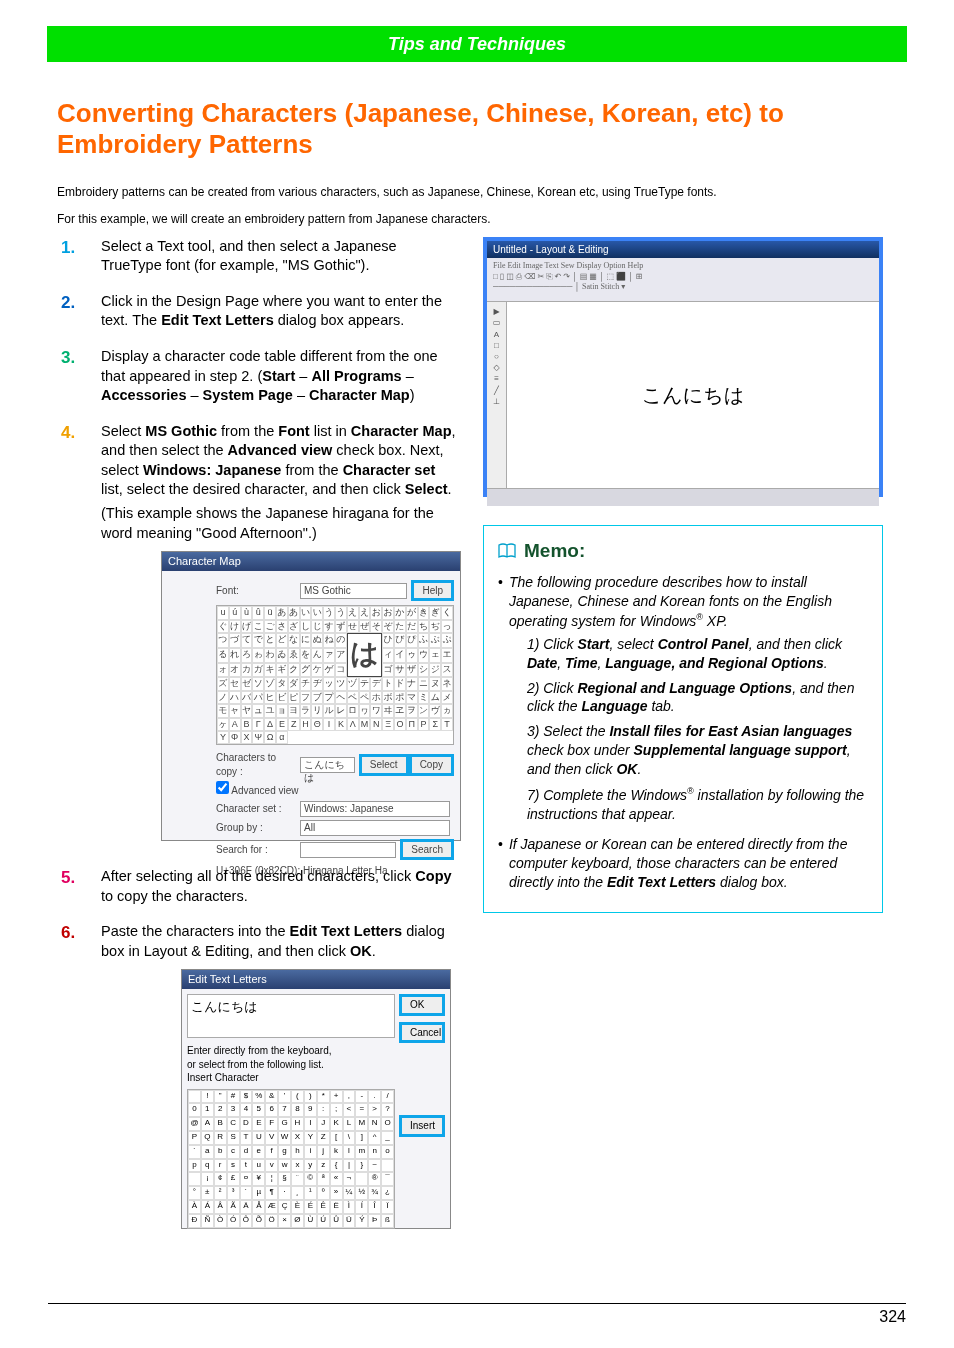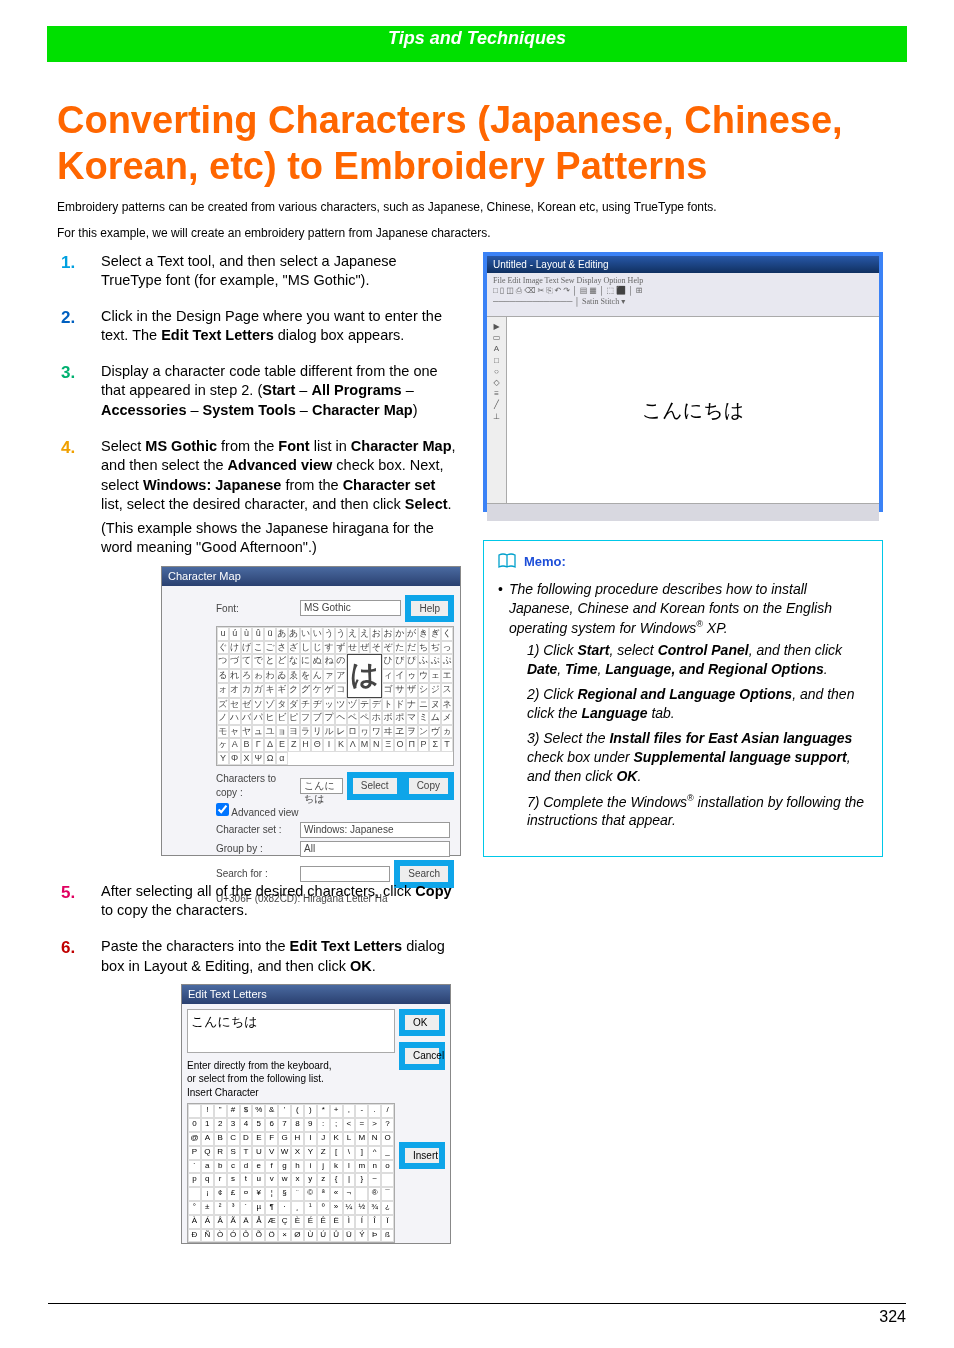--- a/index.html
+++ b/index.html
@@ -12,38 +12,39 @@
     font-size: 14.5px;
     line-height: 1.35;
     color: #000;
   }
   .header-bar {
     background: #00e000;
     height: 36px;
     width: 860px;
     margin: 26px auto 0 auto;
     display: flex;
+    align-items: center;
     justify-content: center;
   }
   .header-bar span {
     color: #fff;
     font-size: 18px;
     font-style: italic;
     font-weight: bold;
   }
   .page-content {
     width: 840px;
     margin: 36px auto 0 auto;
   }
   .title {
     color: #ff6600;
-    font-size: 38px;
+    font-size: 26px;
     font-weight: bold;
     line-height: 1.2;
-    margin-bottom: 10px;
+    margin-bottom: 24px;
   }
   .intro-text {
     font-size: 12px;
     margin-bottom: 10px;
   }
   .columns {
     display: flex;
     gap: 26px;
     margin-top: 10px;
   }
@@ -106,21 +107,21 @@
     grid-row: span 3;
     font-size: 28px !important;
     line-height: 40px !important;
     font-weight: bold;
     background: #fff;
     border: 1px solid #444 !important;
   }
   .cm-row { display: flex; justify-content: space-between; align-items: center; margin: 3px 0; }
   .cm-input { border: 1px solid #999; background: #fff; height: 16px; padding: 0 3px; font-size: 10px; flex: 1; margin: 0 4px; }
   .cm-select { border: 1px solid #999; background: #fff; height: 16px; padding: 0 3px; font-size: 10px; flex: 1; margin: 0 4px; }
-  .cm-btn { border: 6px solid #0ea5e9; background: #eee; font-size: 10px; padding: 1px 8px; }
+  .cm-btn { border: 3px solid #0ea5e9; background: #eee; font-size: 10px; padding: 1px 8px; }
   .cm-label { width: 80px; }
   .fig-edit {
     width: 270px;
     height: 260px;
     margin-left: 80px;
   }
   .edit-body { padding: 5px; font-size: 10px; position: relative; display: flex; }
   .edit-left { flex: 1; }
   .edit-text {
     border: 1px solid #aaa;
@@ -153,23 +154,23 @@
   .app-side { width: 20px; background: #eee; border-right: 1px solid #aaa; font-size: 8px; text-align: center; padding-top: 4px; color: #555; line-height: 1.4; }
   .app-canvas { flex: 1; background: #fff; display: flex; align-items: center; justify-content: center; }
   .app-canvas span { font-size: 20px; color: #000; }
   .app-status { height: 18px; background: #d8d8e0; border-top: 1px solid #aaa; font-size: 8px; padding: 2px 6px; color: #555; }
   .memo-box {
     border: 1.5px solid #00c8e8;
     padding: 12px 14px 14px 14px;
     font-size: 14px;
   }
   .memo-head {
-    color: #1d4ed8;
+    color: #14532d;
     font-weight: bold;
-    font-size: 13px;
+    font-size: 19px;
     margin-bottom: 10px;
     display: flex;
     align-items: center;
     gap: 8px;
   }
   .memo-icon {
     width: 18px; height: 16px;
     display: inline-flex; align-items: center; justify-content: center;
   }
   .memo-box p, .memo-box li { font-style: italic; }
@@ -222,21 +223,21 @@
           <div class="step-body">
               <p>
             <span>Click in the Design Page where you want to enter the text. The </span><span class="bold">Edit Text Letters</span><span> dialog box appears.</span>
           </p>
             </div>
         </li>
         <li>
           <span class="num c3">3.</span>
           <div class="step-body">
               <p>
-            <span>Display a character code table different from the one that appeared in step 2. (</span><span class="bold">Start</span><span> – </span><span class="bold">All Programs</span><span> – </span><span class="bold">Accessories</span><span> – </span><span class="bold">System Tools</span><span> – </span><span class="bold">Character Map</span><span>)</span>
+            <span>Display a character code table different from the one that appeared in step 2. (</span><span class="bold">Start</span><span> – </span><span class="bold">All Programs</span><span> – </span><span class="bold">Accessories</span><span> – </span><span class="bold">System Page</span><span> – </span><span class="bold">Character Map</span><span>)</span>
           </p>
             </div>
         </li>
         <li>
           <span class="num c4">4.</span>
           <div class="step-body">
             <p>
               <span>Select </span><span class="bold">MS Gothic</span><span> from the </span><span class="bold">Font</span><span> list in </span><span class="bold">Character Map</span><span>, and then select the </span><span class="bold">Advanced view</span><span> check box. Next, select </span><span class="bold">Windows: Japanese</span><span> from the </span><span class="bold">Character set</span><span> list, select the desired character, and then click </span><span class="bold">Select</span><span>.</span>
             </p>
             <p>(This example shows the Japanese hiragana for the word meaning "Good Afternoon".)</p>
@@ -692,20 +693,25 @@
               </li>
               <li>
                 <span>3) Select the </span><span class="bi">Install files for East Asian languages</span><span> check box under </span><span class="bi">Supplemental language support</span><span>, and then click </span><span class="bi">OK</span><span>.</span>
               </li>
               <li>
                 <span>7) Complete the Windows</span><span class="sup">®</span><span> installation by following the instructions that appear.</span>
               </li>
             </ul>
           </div>
             </li>
+          <li>
+              <div>
+            <span>If Japanese or Korean can be entered directly from the computer keyboard, those characters can be entered directly into the </span><span class="bi">Edit Text Letters</span><span> dialog box.</span>
+          </div>
+            </li>
         </ul>
       </div>
     </div>
   </div>
 </div>
 
 <div class="page-rule"></div>
 <div class="page-num">324</div>
 
 </body></html>

